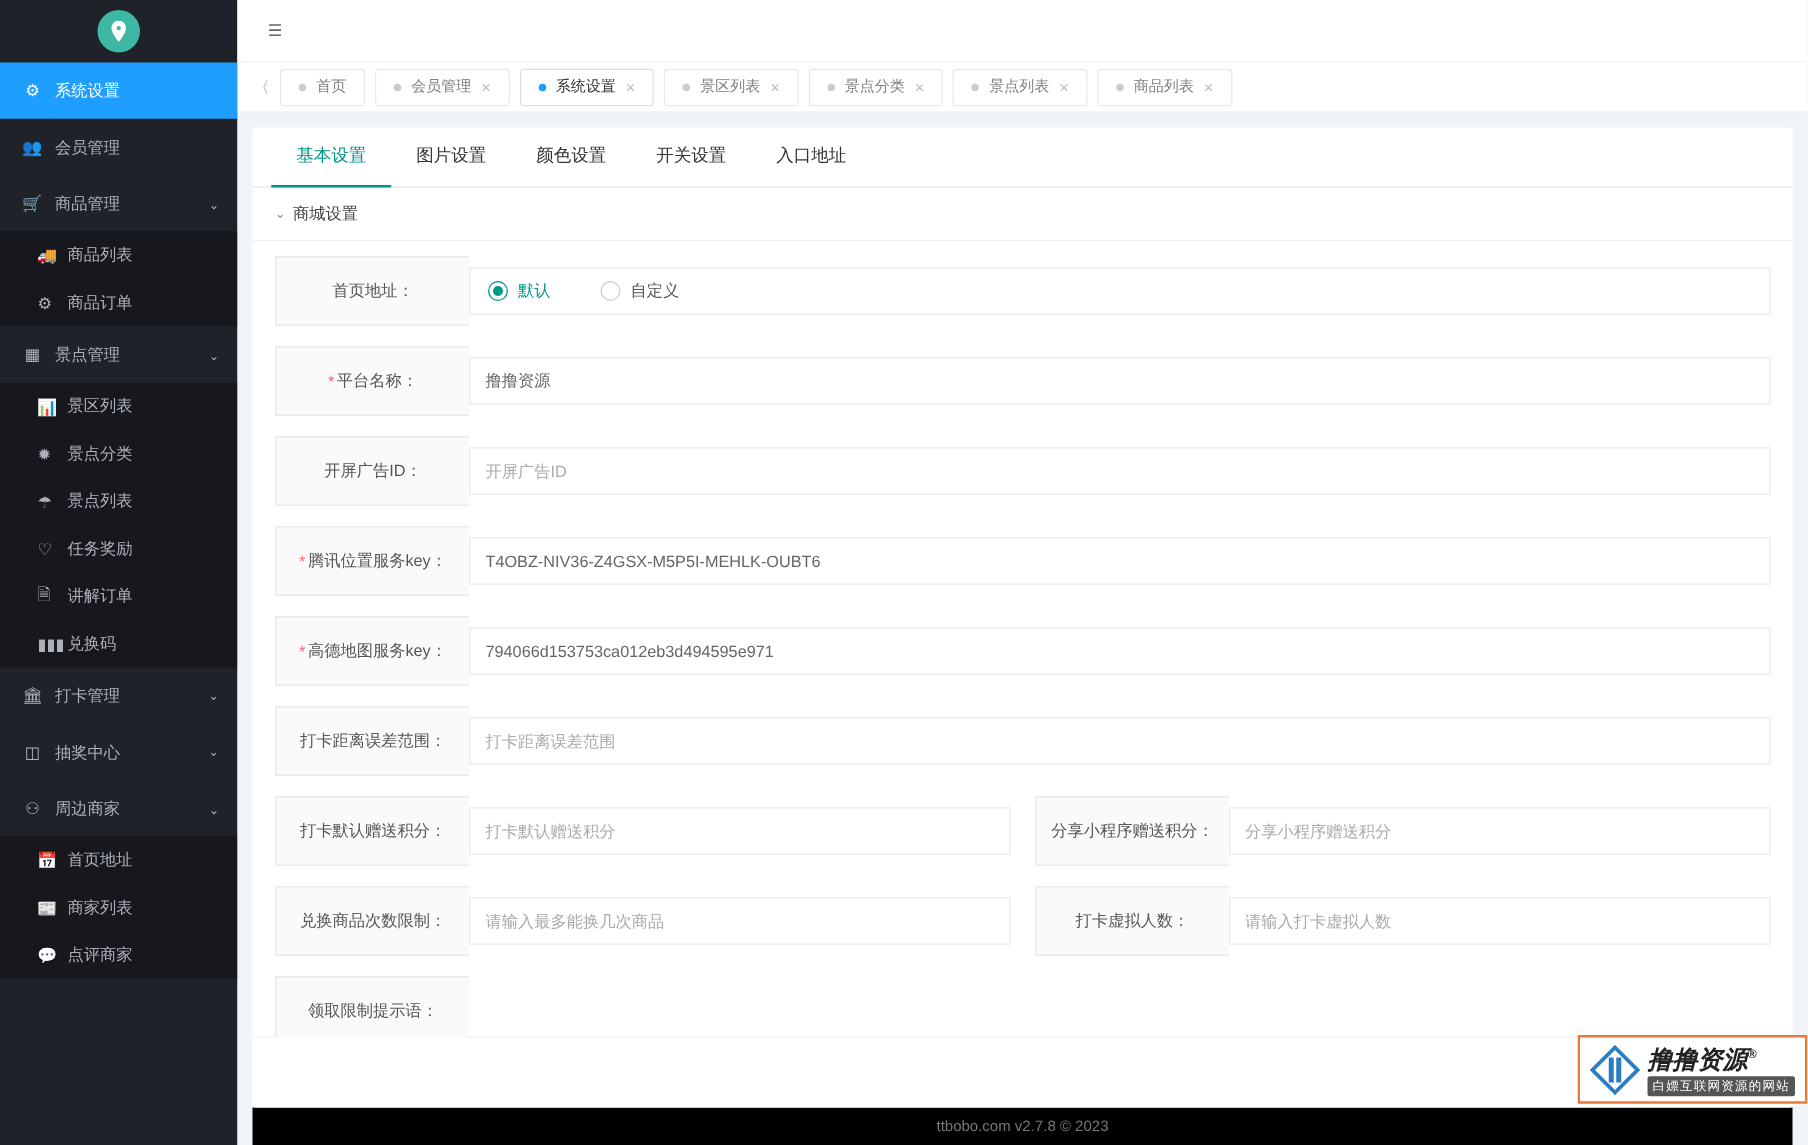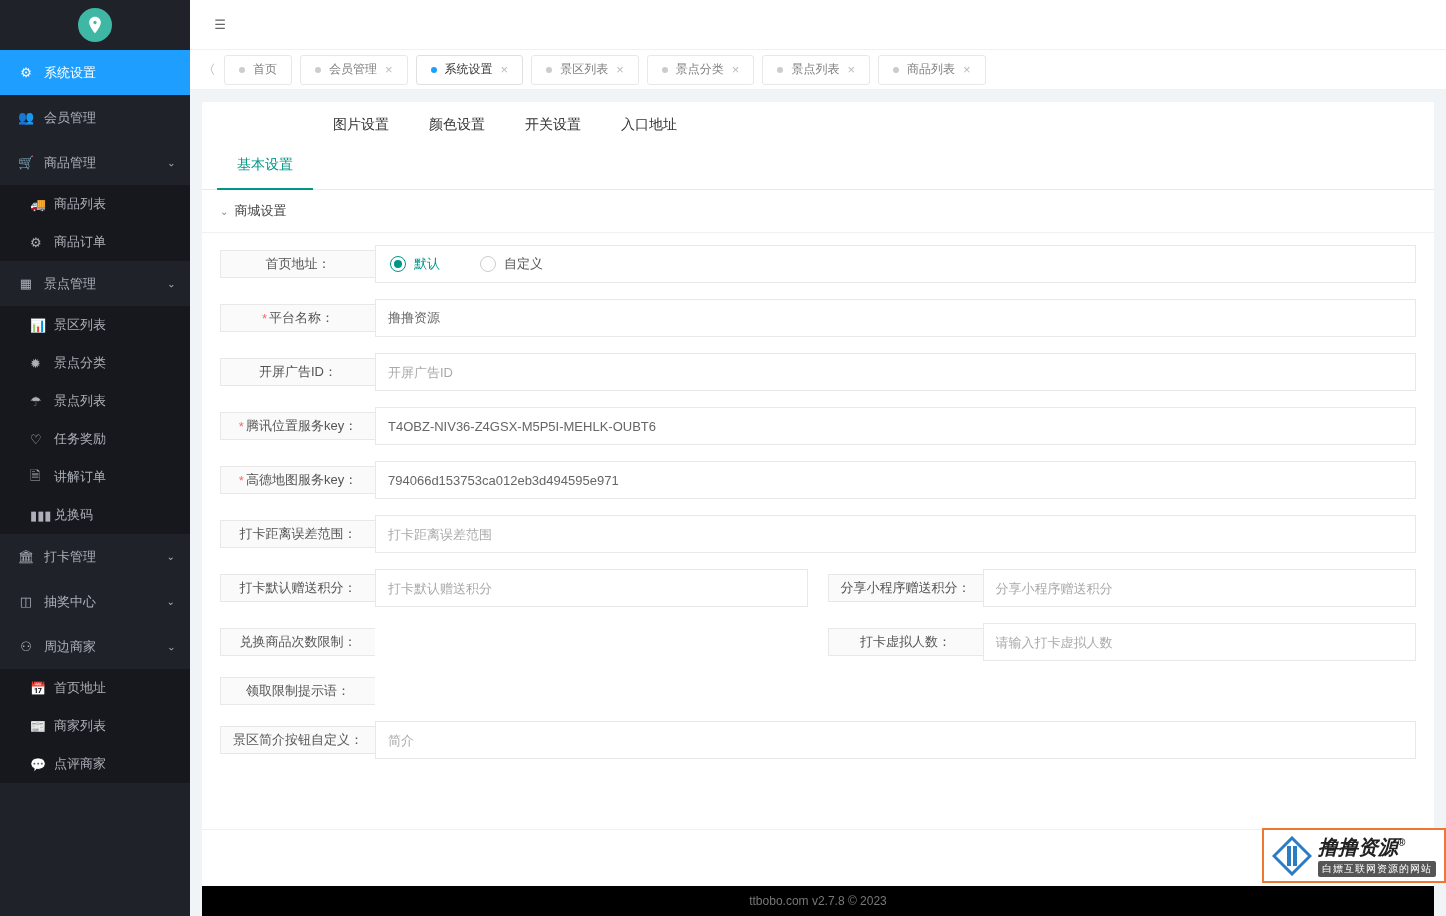--- a/index.html
+++ b/index.html
@@ -40,34 +40,34 @@
 .tab.active .dot { background: #1e9fff; }
 .tab .close { margin-left: 8px; color: #bbb; font-size: 13px; }
 
 
 .content { flex: 1; padding: 12px 12px 0 12px; overflow: hidden; display: flex; flex-direction: column; }
 .card { background: #fff; border-radius: 2px; flex: 1; display: flex; flex-direction: column; overflow: hidden; position: relative; }
 
 
 .inner-tabs { display: flex; border-bottom: 1px solid #e8e8e8; padding: 0 15px; }
 .inner-tab { padding: 14px 20px; cursor: pointer; font-size: 14px; color: #333; border-bottom: 2px solid transparent; margin-bottom: -1px; }
-.inner-tab.active { color: #009688; border-bottom-color: #009688; margin-top: 40px; }
+.inner-tab.active { color: #009688; border-bottom-color: #009688; }
 
 
 .section-header { padding: 12px 18px; border-bottom: 1px solid #f1f1f1; display: flex; align-items: center; color: #444; font-size: 13px; }
 .section-header .chev { margin-right: 6px; font-size: 10px; color: #888; }
 
 
 .form-area { flex: 1; overflow-y: auto; padding: 12px 18px; }
 .form-row { display: flex; align-items: center; margin-bottom: 16px; }
 .form-row.double .group { flex: 0 0 49.2%; display: flex; align-items: center; }
 .form-row.double .group:first-child { margin-right: 1.6%; }
 .form-row.double { justify-content: flex-start; }
 
-.form-label { width: 155px; height: 28px; background: #fafafa; border: 1px solid #e8e8e8; border-right: none; display: flex; align-items: center; justify-content: center; font-size: 13px; color: #555; flex-shrink: 0; }
+.form-label { width: 155px; height: 56px; background: #fafafa; border: 1px solid #e8e8e8; border-right: none; display: flex; align-items: center; justify-content: center; font-size: 13px; color: #555; flex-shrink: 0; }
 .form-label .req { color: #f56c6c; margin-right: 2px; }
 .form-control { height: 38px; border: 1px solid #e8e8e8; padding: 0 12px; font-size: 13px; color: #666; flex: 1; outline: none; }
 .form-control::placeholder { color: #aaa; }
 .form-row.double .group .form-label { width: 155px; }
 .radio-wrap { height: 38px; border: 1px solid #e8e8e8; flex: 1; display: flex; align-items: center; padding: 0 18px; gap: 40px; }
 .radio-wrap.no-border { border: none; padding-left: 14px; }
 .radio { display: flex; align-items: center; cursor: pointer; font-size: 13px; color: #555; }
 .radio .r-circle { width: 16px; height: 16px; border: 1px solid #ccc; border-radius: 50%; margin-right: 8px; display: flex; align-items: center; justify-content: center; }
 .radio.checked .r-circle { border-color: #009688; }
 .radio.checked .r-circle::after { content: ""; width: 8px; height: 8px; background: #009688; border-radius: 50%; }
@@ -312,20 +312,21 @@
             </div>
             <div class="group">
               <div class="form-label">分享小程序赠送积分：</div>
               <input class="form-control" placeholder="分享小程序赠送积分" style="">
             </div>
           </div>
 
           <div class="form-row double">
             <div class="group">
               <div class="form-label">兑换商品次数限制：</div>
+              <input class="form-control" placeholder="请输入最多能换几次商品" style="">
             </div>
             <div class="group">
               <div class="form-label">打卡虚拟人数：</div>
               <input class="form-control" placeholder="请输入打卡虚拟人数" style="">
             </div>
           </div>
 
           <div class="form-row">
             <div class="form-label">领取限制提示语：</div>
           </div>

